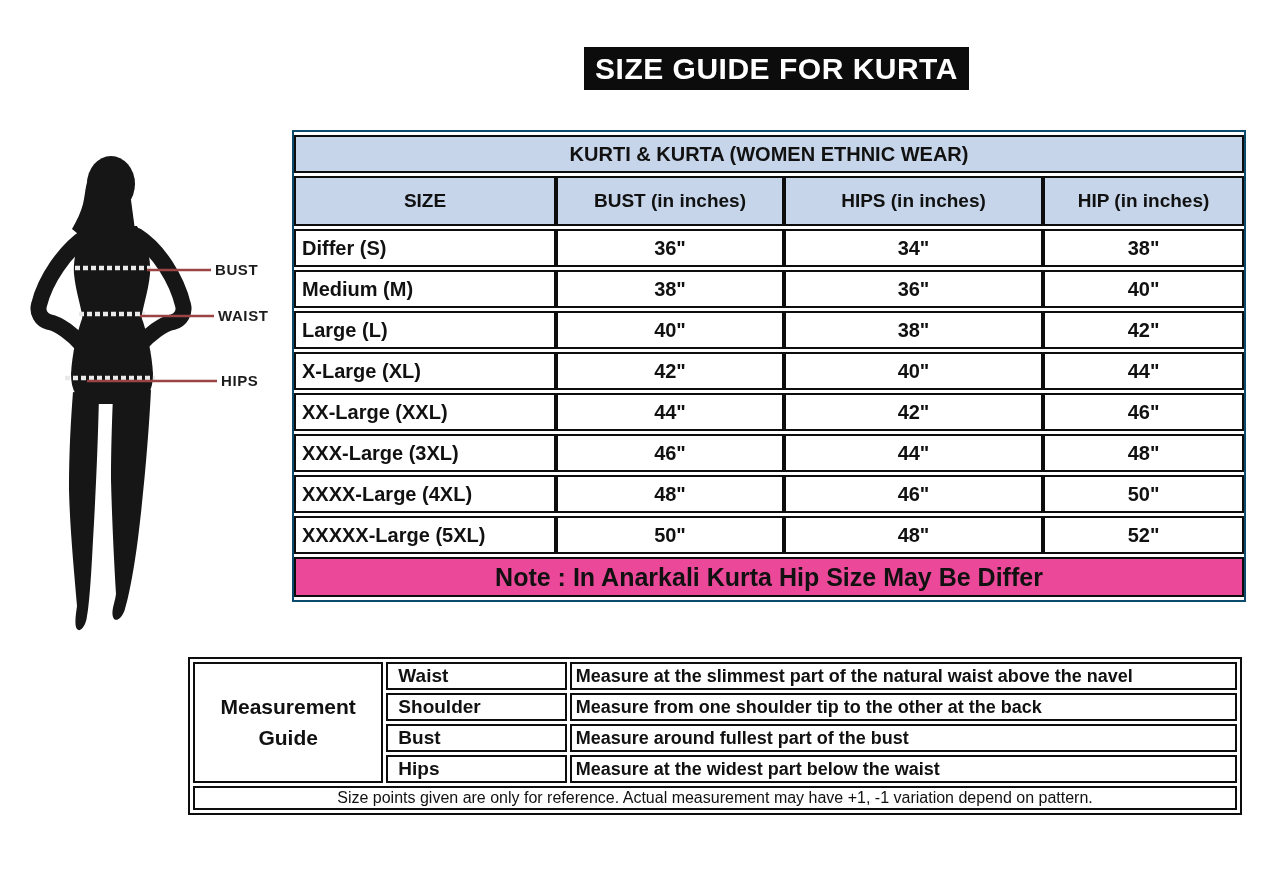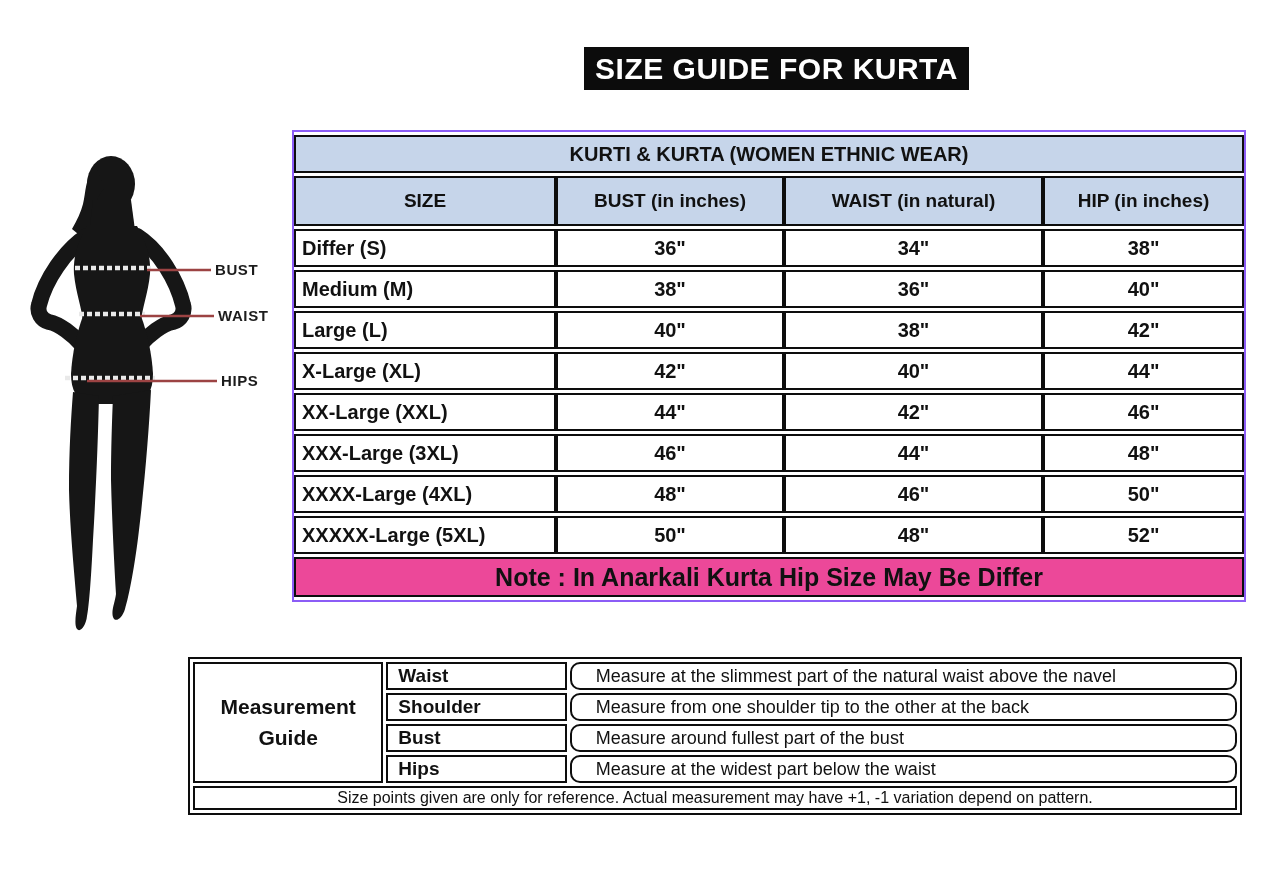--- a/index.html
+++ b/index.html
@@ -26,21 +26,21 @@
     letter-spacing:0.6px;white-space:nowrap;
   }
   .fig-label.bust{left:215px;top:261px;}
   .fig-label.waist{left:218px;top:307px;}
   .fig-label.hips{left:221px;top:372px;}
   
   table.size-table{
     position:absolute;left:292px;top:130px;width:950px;
     border-collapse:separate;border-spacing:0 3px;
     table-layout:fixed;
-    border:2px solid #8b5cf6;
+    border:2px solid #0c4a6e;
     background:#ffffff;
   }
   table.size-table td,table.size-table th{
     border:2px solid #0d0d0d;
     box-sizing:border-box;
     overflow:hidden;white-space:nowrap;
   }
   .sc-title{
     height:38px;background:#c6d5ea;
     font-size:20px;font-weight:700;text-align:center;
@@ -72,23 +72,22 @@
   }
   .mg-title{
     font-size:21px;font-weight:700;text-align:center;line-height:1.45;
     padding:0 18px;
   }
   .mg-label{
     height:27px;font-size:19px;font-weight:700;
     text-align:left;padding-left:10px;white-space:nowrap;
   }
   .mg-desc{
-    font-size:18px;font-weight:400;text-align:left;padding-left:24px;
+    font-size:18px;font-weight:700;text-align:left;padding-left:4px;
     white-space:nowrap;
-    border-radius:10px;
   }
   .mg-foot{
     height:14px;font-size:16px;font-weight:400;text-align:center;white-space:nowrap;
   }
 </style>
 </head>
 <body>
 
 <div class="page">
 
@@ -135,21 +134,21 @@
         <col style="width:259px">
         <col style="width:201px">
     </colgroup>
     <tbody>
       <tr>
         <th class="sc-title" colspan="4">KURTI &amp; KURTA (WOMEN ETHNIC WEAR)</th>
       </tr>
       <tr>
         <th class="sc-colhead">SIZE</th>
         <th class="sc-colhead">BUST (in inches)</th>
-        <th class="sc-colhead">WAIST (in natural)</th>
+        <th class="sc-colhead">HIPS (in inches)</th>
         <th class="sc-colhead">HIP (in inches)</th>
       </tr>
       <tr>
         <td class="sc-size">Differ (S)</td>
         <td class="sc-val">36"</td>
         <td class="sc-val">34"</td>
         <td class="sc-val">38"</td>
       </tr>
       <tr>
         <td class="sc-size">Medium (M)</td>

